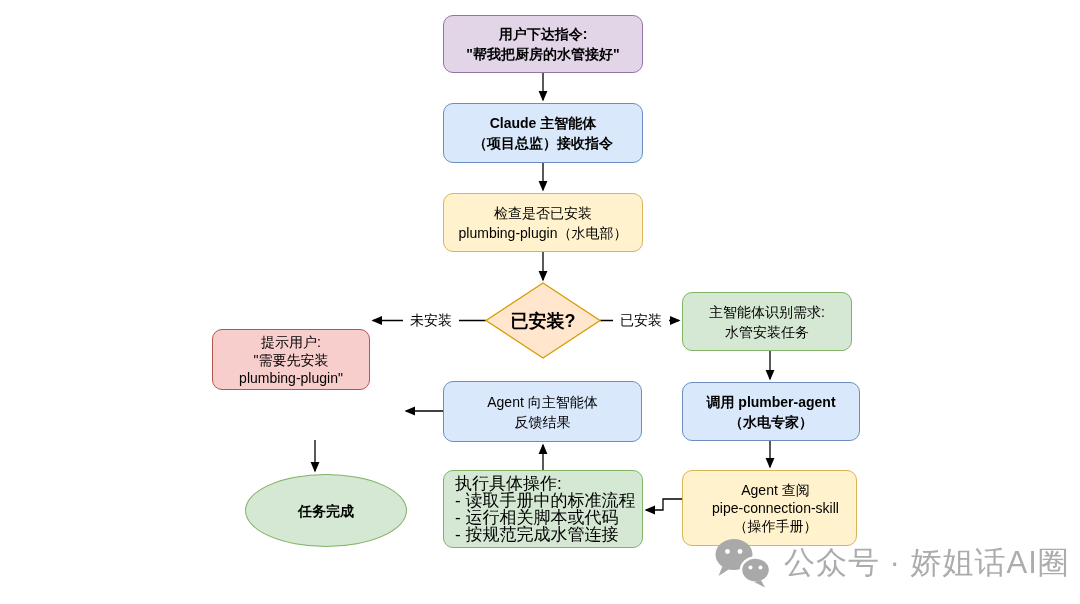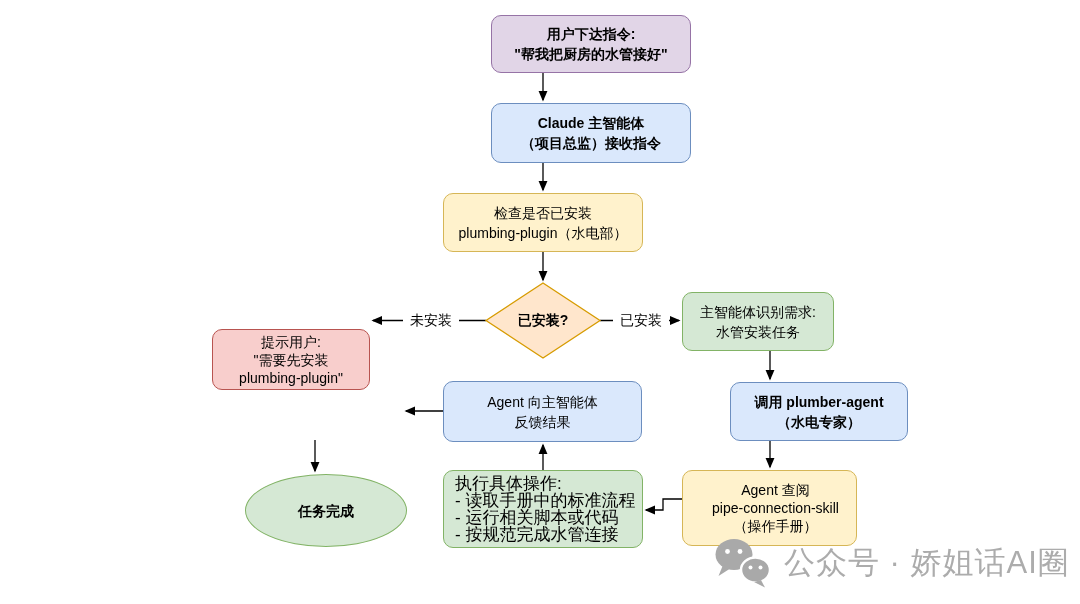--- a/index.html
+++ b/index.html
@@ -27,21 +27,21 @@
     display: flex;
     flex-direction: column;
     justify-content: center;
     align-items: center;
     text-align: center;
     font-size: 14px;
     line-height: 20px;
     color: #000000;
   }
   .node span { display: block; white-space: nowrap; }
-  .bold { font-weight: bold; margin-left: 48px; }
+  .bold { font-weight: bold; }
   .purple { background: #E1D5E7; border-color: #9673A6; }
   .blue   { background: #DAE8FC; border-color: #6C8EBF; }
   .yellow { background: #FFF2CC; border-color: #D6B656; }
   .red    { background: #F8CECC; border-color: #B85450; }
   .green  { background: #D5E8D4; border-color: #82B366; }
   .tight { line-height: 18px; }
   .ellipse {
     border-radius: 50%;
     font-weight: bold;
   }
@@ -51,21 +51,21 @@
     padding-left: 11px;
     font-size: 17px;
     line-height: 17px;
   }
   .diamond-label {
     position: absolute;
     display: flex;
     justify-content: center;
     align-items: center;
     font-weight: bold;
-    font-size: 14px;
+    font-size: 18px;
     color: #000;
   }
   .edge-label {
     position: absolute;
     background: #ffffff;
     display: flex;
     justify-content: center;
     align-items: center;
     font-size: 14px;
     height: 19px;
@@ -131,21 +131,21 @@
   <div class="diamond-label" style="left:486px; top:283px; width:114px; height:75px;">
     <span>已安装?</span>
   </div>
 
   <div class="node red tight" style="left:212px; top:292px; width:158px; height:61px;margin-top:37px;">
     <span>提示用户:</span>
     <span>"需要先安装</span>
     <span>plumbing-plugin"</span>
   </div>
 
-  <div class="node green" style="left:682px; top:292px; width:152px; height:59px;">
+  <div class="node green" style="left:682px; top:292px; width:170px; height:59px;">
     <span>主智能体识别需求:</span>
     <span>水管安装任务</span>
   </div>
 
   <div class="node blue bold" style="left:682px; top:382px; width:178px; height:59px;">
     <span>调用 plumber-agent</span>
     <span>（水电专家）</span>
   </div>
 
   <div class="node yellow tight" style="left:682px; top:470px; width:175px; height:76px;padding-left:12px;">

